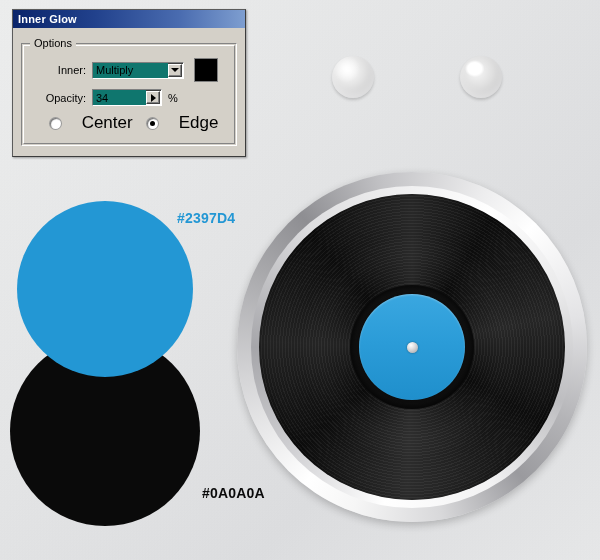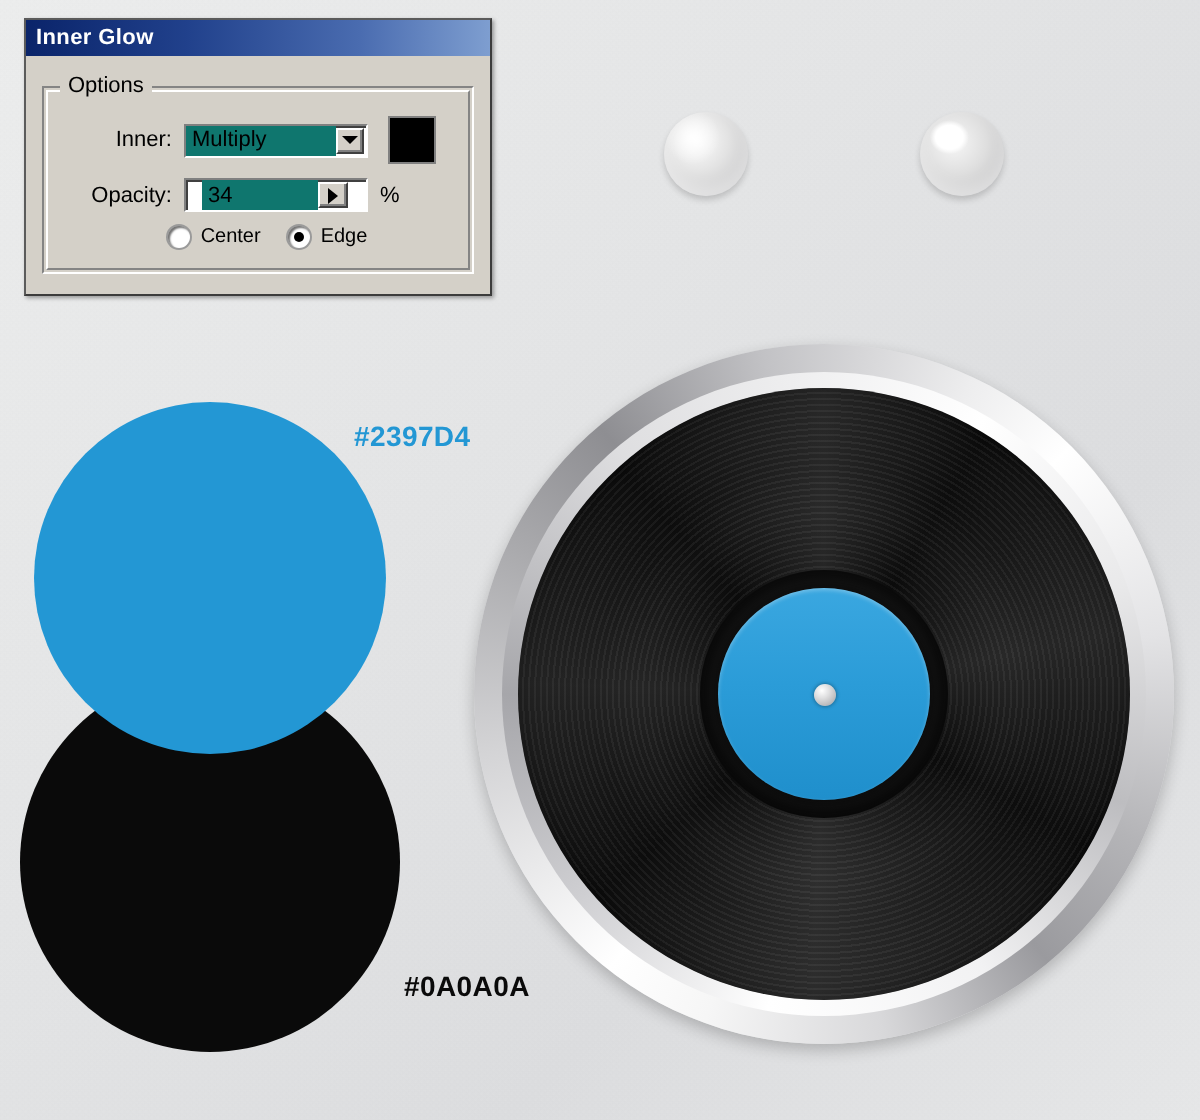--- a/index.html
+++ b/index.html
@@ -130,21 +130,21 @@
     align-items: center;
     padding: 0 3px;
     font-size: 11px;
     color: #000;
     background: #0f766e;
     white-space: nowrap;
     overflow: hidden;
   }
   .mode-field { width: 92px; }
   .mode-field .val { width: 72px; }
-  .num-field { width: 92px; justify-content: center; }
+  .num-field { width: 70px; }
   .num-field .val { width: 52px; }
 
   .btn-arrow {
     width: 15px;
     background: #d4d0c8;
     border: 1px solid #ffffff;
     border-right-color: #404040;
     border-bottom-color: #404040;
     box-shadow: inset -1px -1px 0 #808080;
     display: flex;
@@ -182,22 +182,22 @@
     justify-content: center;
     gap: 14px;
     margin-top: 2px;
     padding-left: 10px;
     position: relative;
     z-index: 2;
   }
   .radio {
     display: flex;
     align-items: center;
-    gap: 5px;
-    font-size: 10px;
+    gap: 21px;
+    font-size: 17px;
   }
   .radio-dot {
     width: 11px;
     height: 11px;
     border-radius: 50%;
     background: #ffffff;
     box-shadow: inset 1px 1px 1px rgba(0,0,0,.55), 0 0 0 1px #9a9a9a;
     position: relative;
     flex: none;
   }

